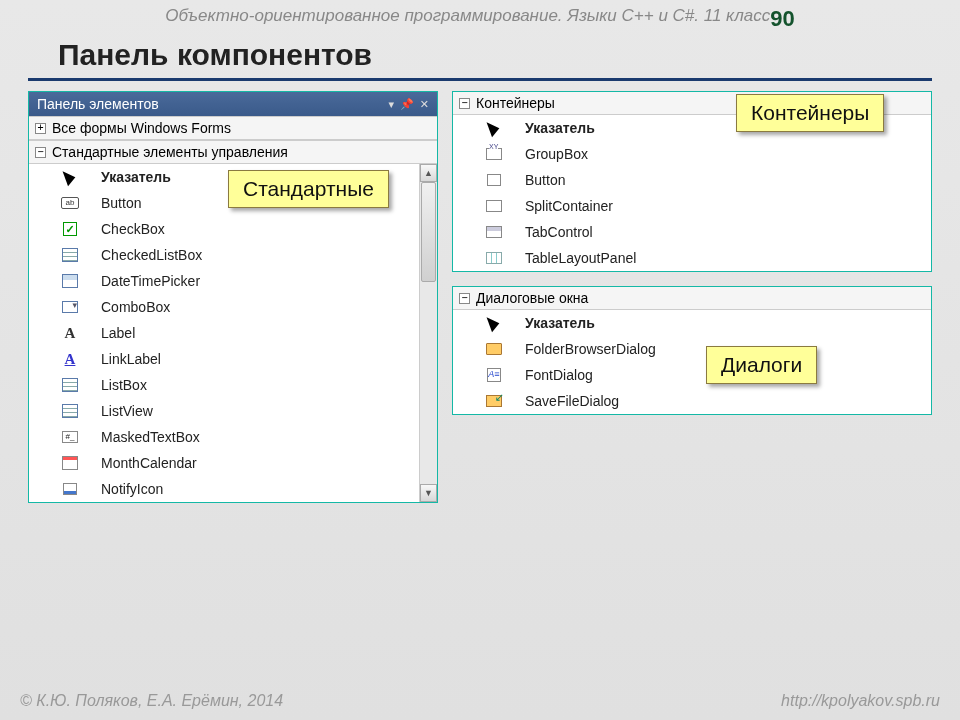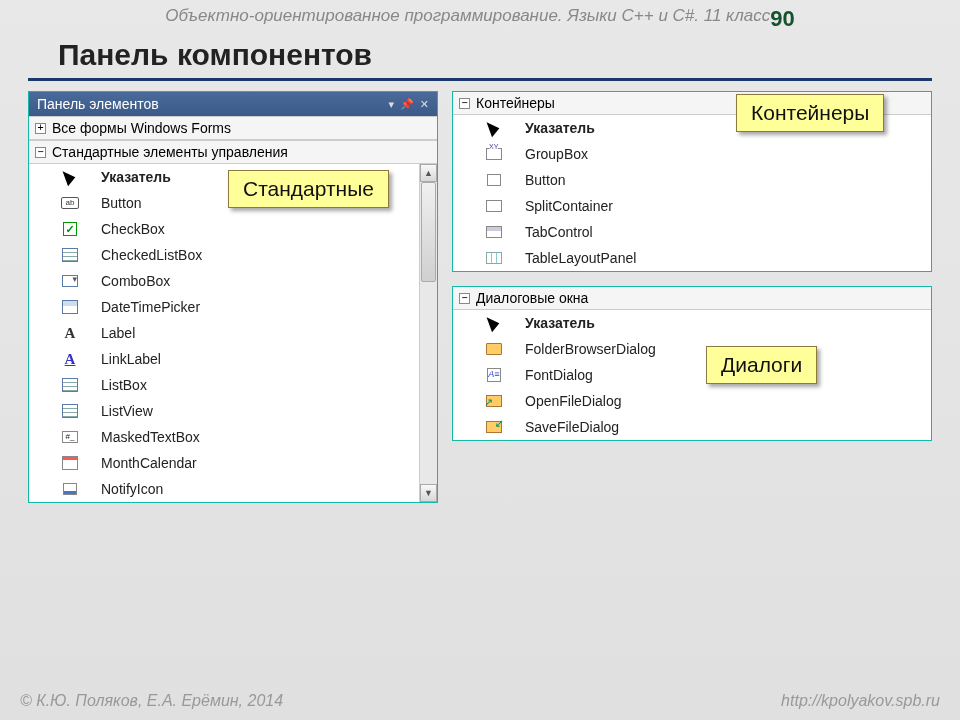--- a/index.html
+++ b/index.html
@@ -211,29 +211,29 @@
               <span>CheckBox</span>
             </div>
             <div class="item">
               <span class="icon-slot">
                 <span class="ic-list"></span>
               </span>
               <span>CheckedListBox</span>
             </div>
             <div class="item">
               <span class="icon-slot">
+                <span class="ic-grid"></span>
+              </span>
+              <span>DateTimePicker</span>
+            </div>
+            <div class="item">
+              <span class="icon-slot">
                 <span class="ic-combo"></span>
               </span>
               <span>ComboBox</span>
-            </div>
-            <div class="item">
-              <span class="icon-slot">
-                <span class="ic-grid"></span>
-              </span>
-              <span>DateTimePicker</span>
             </div>
             <div class="item">
               <span class="icon-slot">
                 <span class="ic-A">A</span>
               </span>
               <span>Label</span>
             </div>
             <div class="item">
               <span class="icon-slot">
                 <span class="ic-Au">A</span>
@@ -345,26 +345,20 @@
             <span>FolderBrowserDialog</span>
           </div>
           <div class="item">
             <span class="icon-slot">
               <span class="ic-font">A≡</span>
             </span>
             <span>FontDialog</span>
           </div>
           <div class="item">
             <span class="icon-slot">
-              <span class="ic-open"></span>
-            </span>
-            <span>OpenFileDialog</span>
-          </div>
-          <div class="item">
-            <span class="icon-slot">
               <span class="ic-save"></span>
             </span>
             <span>SaveFileDialog</span>
           </div>
         </div>
     </div>
   </div>
 </div>
 
 <div class="callout" style="left:228px; top:170px;">Стандартные</div>

